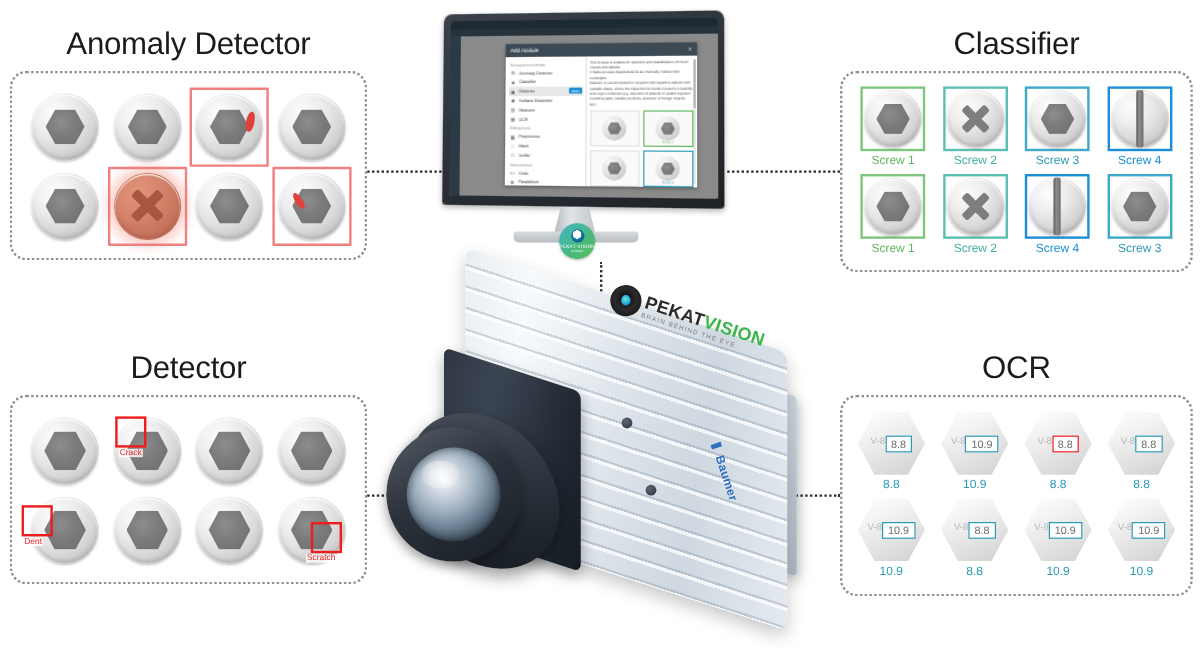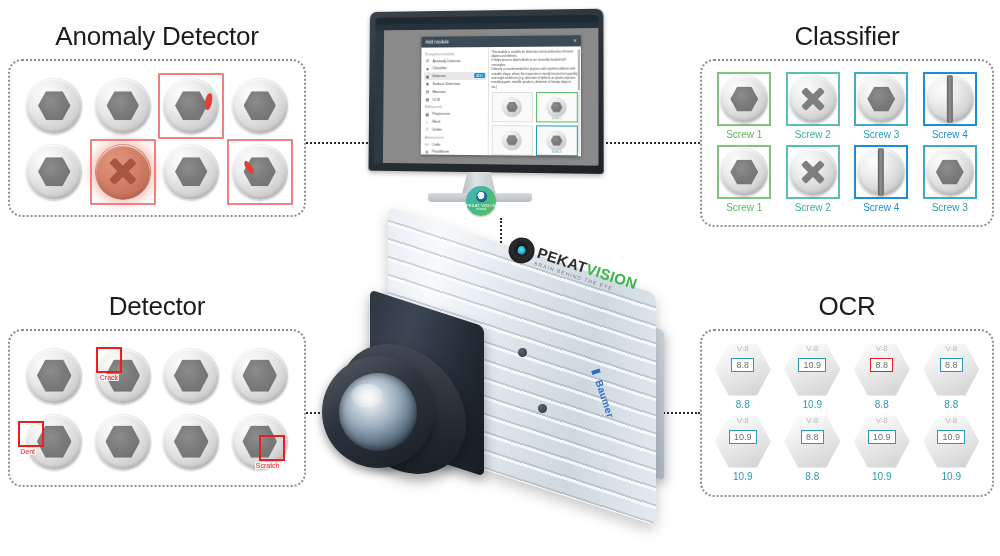--- a/index.html
+++ b/index.html
@@ -162,22 +162,22 @@
   #ocr { left: 700px; top: 292px; width: 294px; }
   #ocr .panel { height: 168px; padding: 10px 6px; }
   #ocr .grid4 { height: 100%; grid-template-rows: 1fr 1fr; }
   .ocr-cell { display: flex; flex-direction: column; align-items: center; }
   .nut {
     position: relative;
     width: 56px; height: 52px;
     background: linear-gradient(155deg,#ffffff 0%,#f3f3f3 30%,#e3e3e3 62%,#cfcfcf 100%);
     clip-path: polygon(25% 0%, 75% 0%, 100% 50%, 75% 100%, 25% 100%, 0% 50%);
     filter: drop-shadow(1px 1px 1px rgba(0,0,0,0.25));
-    display: flex; flex-direction: column;
-    align-items: center; 
+    display: flex; flex-direction: row;
+    align-items: center; justify-content: center;
   }
   .nut-top {
     font-size: 8px; color: #b9b9b9; margin-bottom: 5px;
     font-family: "Liberation Sans", sans-serif;
   }
   .nut-grade {
     font-size: 9px;
     color: #6d6d6d;
     border: 1.5px solid #2b9ab5;
     background: #fff;

